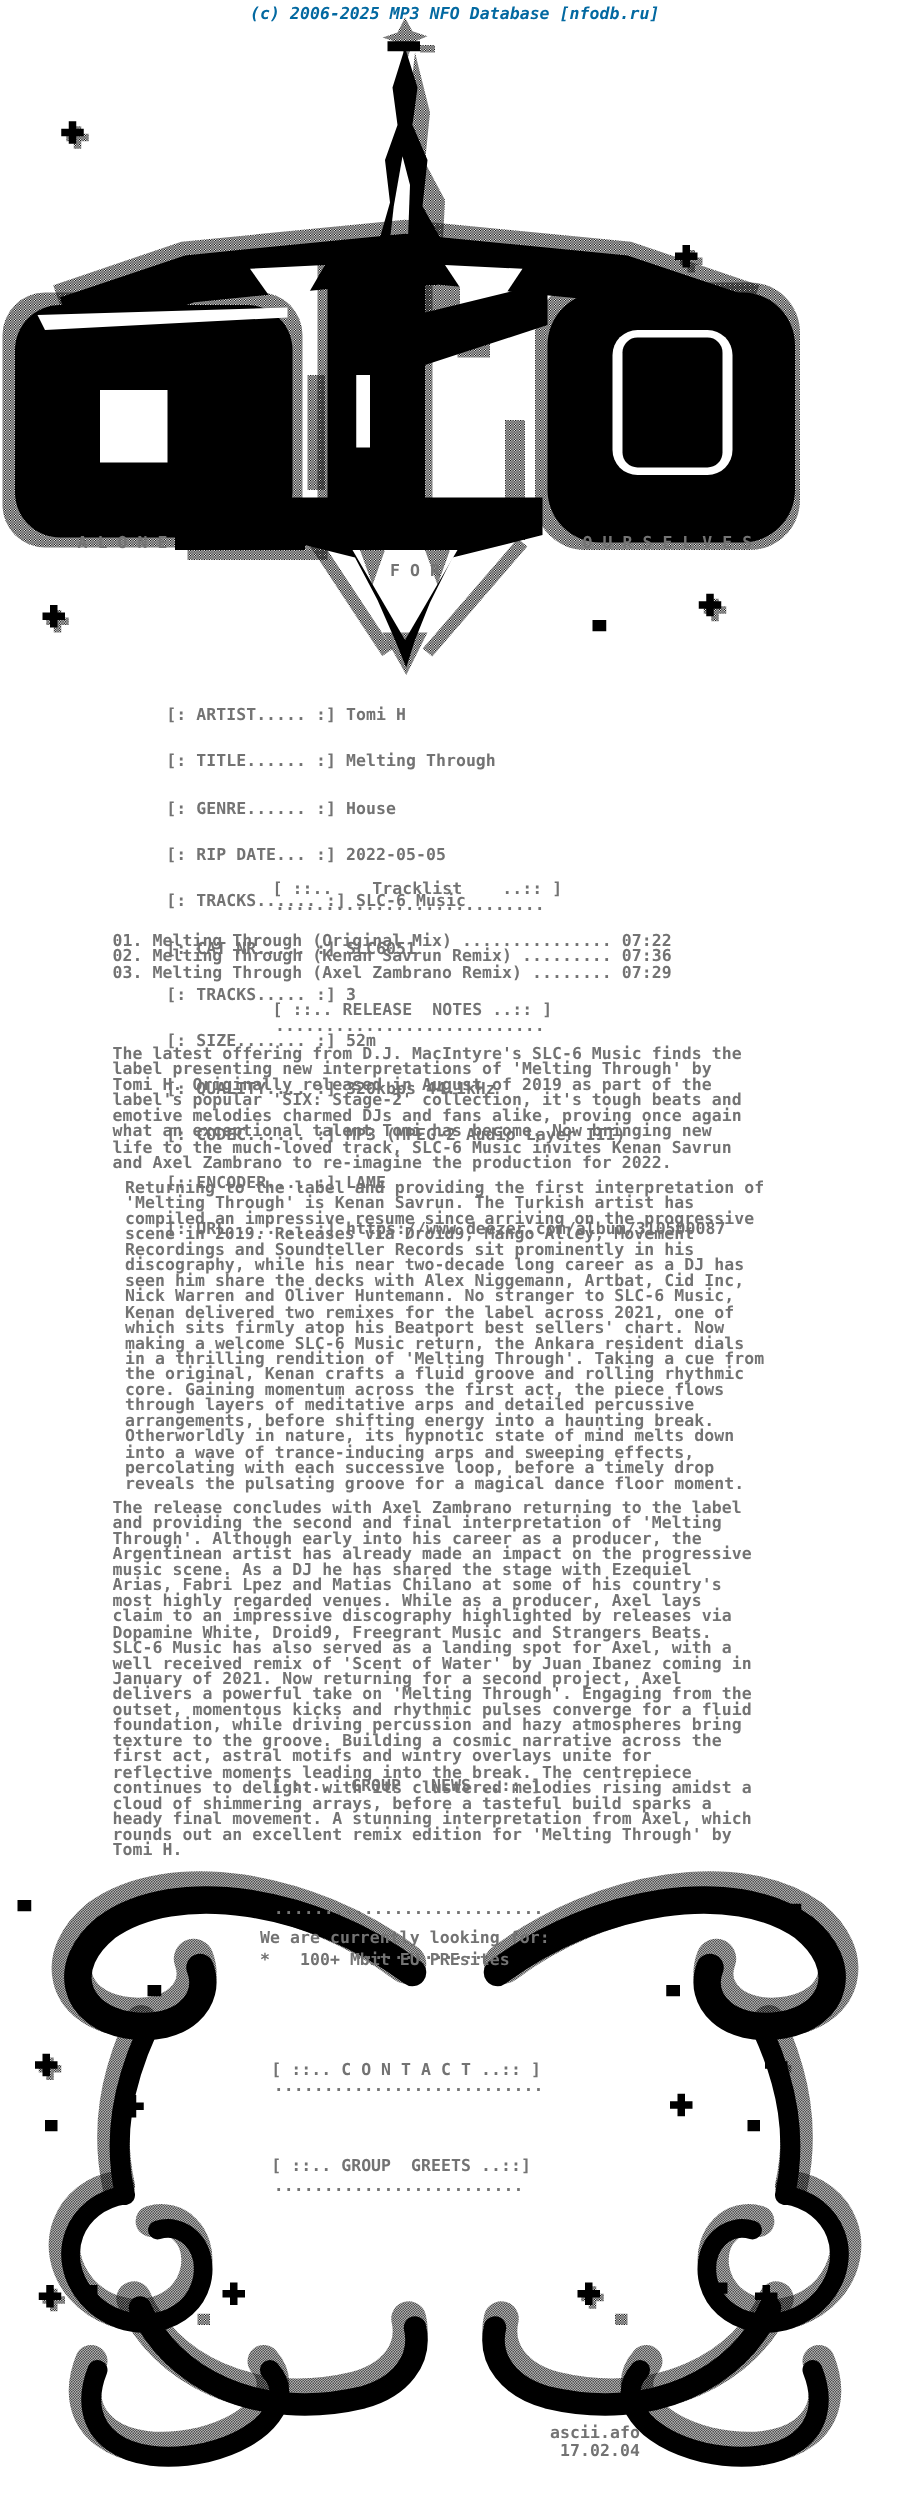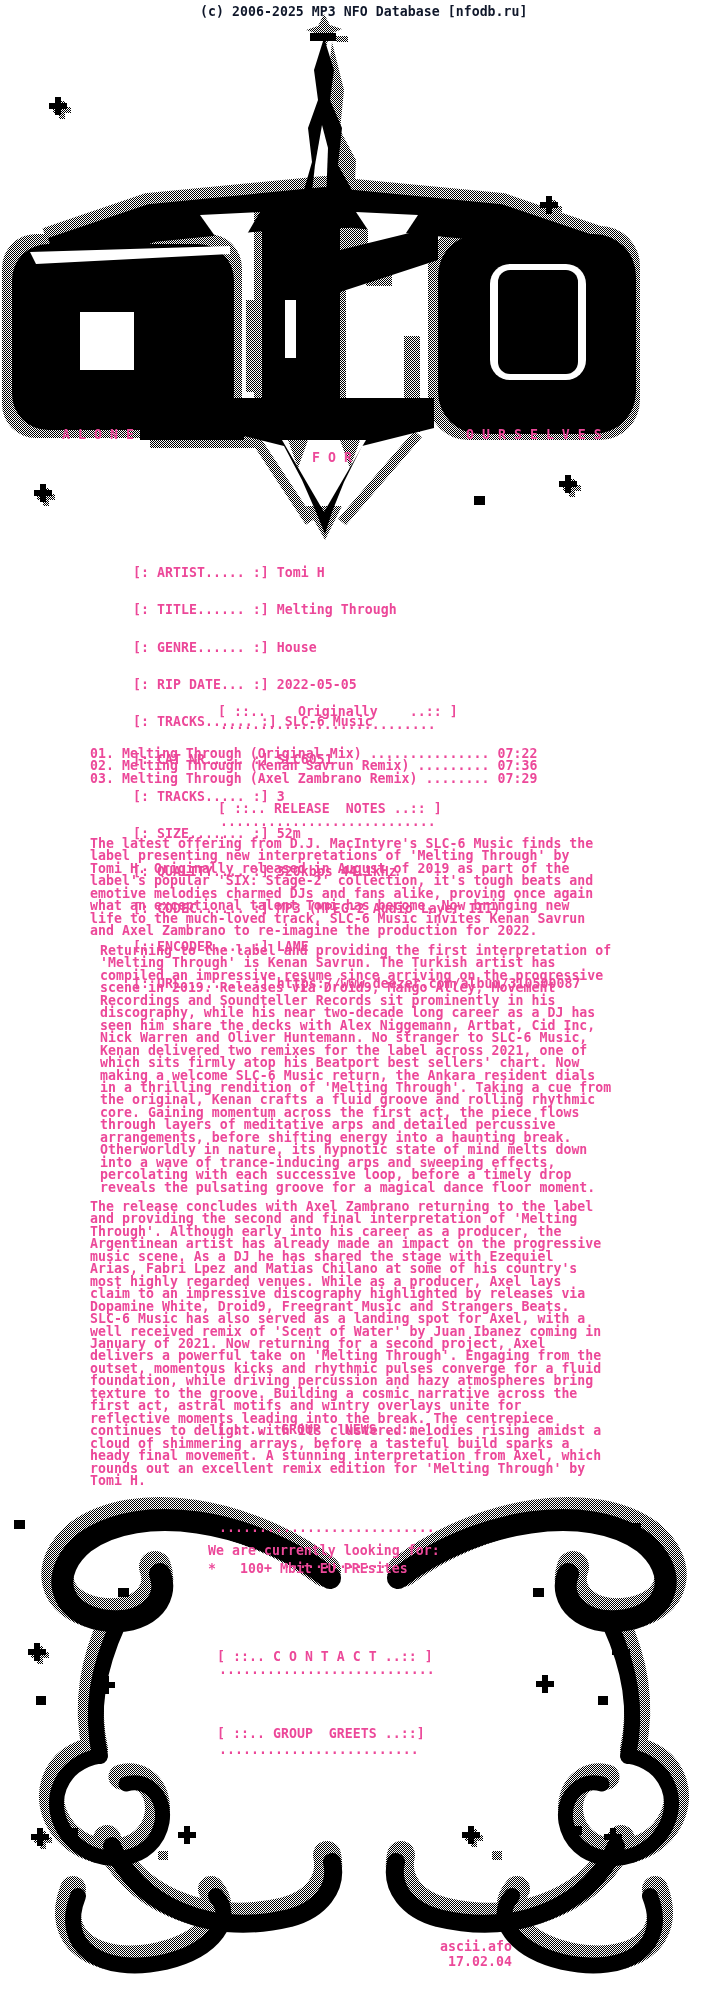--- a/index.html
+++ b/index.html
@@ -1,19 +1,19 @@
 <!DOCTYPE html>
 <html><head>
 <meta charset="utf-8">
 <style>
   html,body{margin:0;padding:0;}
   body{width:728px;height:2004px;background:#ffffff;position:relative;overflow:hidden;
        font-family:"DejaVu Sans Mono","Liberation Mono",monospace;}
   .t{position:absolute;margin:0;font-family:"DejaVu Sans Mono","Liberation Mono",monospace;
-     font-size:13.2px;line-height:12.45px;font-weight:700;color:#ec4899;
+     font-size:13.2px;line-height:12.45px;font-weight:700;color:#737373;
      white-space:pre;letter-spacing:0.05px;z-index:3;}
   .red{color:#e60000;}
   .val{padding-left:8px;text-align:center;}
   svg.art{position:absolute;left:0;z-index:1;}
 </style>
 </head>
 <body>
 
 <svg class="art" style="top:0" width="728" height="545" viewBox="0 0 728 545">
   <defs>
@@ -133,42 +133,42 @@
     <rect x="68" y="1828" width="10" height="9" fill="#000"></rect>
     <rect x="158" y="1851" width="10" height="9" fill="url(#d50)"></rect>
     <rect x="630" y="1523" width="11" height="9" fill="#000"></rect>
     <rect x="533" y="1588" width="11" height="9" fill="#000"></rect>
     <rect x="598" y="1696" width="10" height="9" fill="#000"></rect>
     <rect x="572" y="1826" width="10" height="9" fill="#000"></rect>
     <rect x="492" y="1851" width="10" height="9" fill="url(#d50)"></rect>
   </g>
 </svg>
 
-<pre class="t red" style="left: 200px; top: 6px; color: #0f172a;">(c) 2006-2025 MP3 NFO Database [nfodb.ru]</pre>
+<pre class="t red" style="left: 200px; top: 6px; color: #0369a1; font-style: italic;">(c) 2006-2025 MP3 NFO Database [nfodb.ru]</pre>
 
 <pre class="t" style="left:62px;top:429px">A L O N E</pre>
 <pre class="t" style="left:312px;top:452px">F O R</pre>
 <pre class="t" style="left:466px;top:429px">O U R S E L V E S</pre>
 
 <div class="t" style="left:133px;top:542px">
   <div><span>[: ARTIST..... :]</span><span class="val">Tomi H</span></div>
   <div><span>[: TITLE...... :]</span><span class="val">Melting Through</span></div>
   <div><span>[: GENRE...... :]</span><span class="val">House</span></div>
   <div><span>[: RIP DATE... :]</span><span class="val">2022-05-05</span></div>
   <div><span>[: TRACKS...... :]</span><span class="val">SLC-6 Music</span></div>
   <div><span>[: CAT NR..... :]</span><span class="val">SLC6051</span></div>
   <div><span>[: TRACKS..... :]</span><span class="val">3</span></div>
   <div><span>[: SIZE....... :]</span><span class="val">52m</span></div>
   <div><span>[: QUALITY.... :]</span><span class="val">320kbps 44.1kHz</span></div>
   <div><span>[: CODEC...... :]</span><span class="val">MP3 (MPEG-2 Audio Layer III)</span></div>
   <div><span>[: ENCODER.... :]</span><span class="val">LAME</span></div>
   <div><span>[: URL........ :]</span><span class="val">https://www.deezer.com/album/310500087</span></div>
 </div>
 
-<pre class="t" style="left:218px;top:706px">[ ::..    Originally    ..:: ]</pre>
+<pre class="t" style="left:218px;top:706px">[ ::..    Tracklist    ..:: ]</pre>
 <pre class="t" style="left:220px;top:719px">...........................</pre>
 <pre class="t" style="left:90px;top:748px">01. Melting Through (Original Mix) ............... 07:22
 02. Melting Through (Kenan Savrun Remix) ......... 07:36
 03. Melting Through (Axel Zambrano Remix) ........ 07:29</pre>
 
 <pre class="t" style="left:218px;top:803px">[ ::.. RELEASE  NOTES ..:: ]</pre>
 <pre class="t" style="left:220px;top:816px">...........................</pre>
 <pre class="t" style="left:90px;top:838px">The latest offering from D.J. MacIntyre's SLC-6 Music finds the
 label presenting new interpretations of 'Melting Through' by
 Tomi H. Originally released in August of 2019 as part of the

